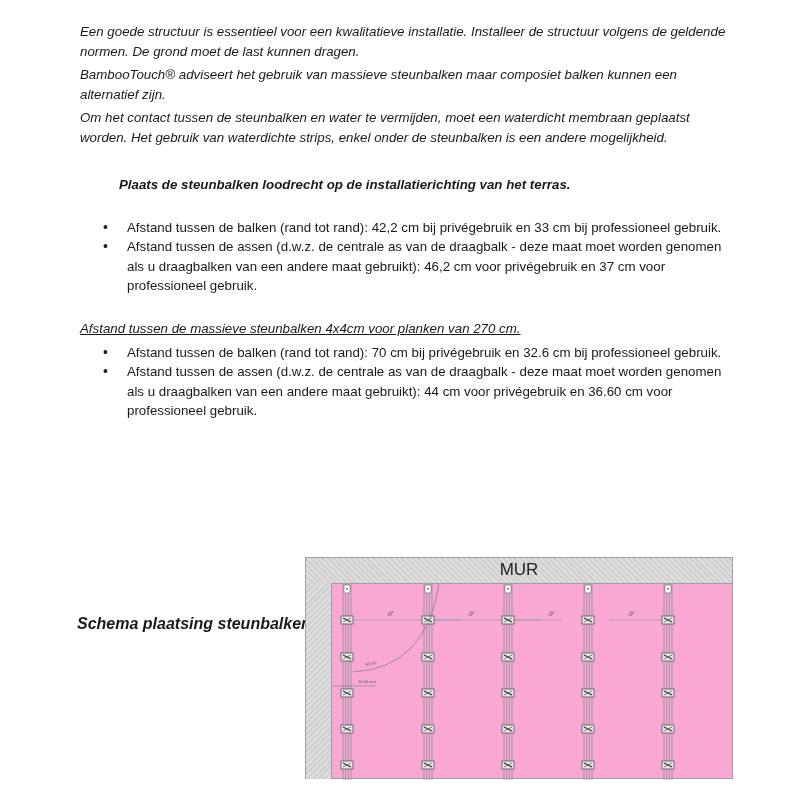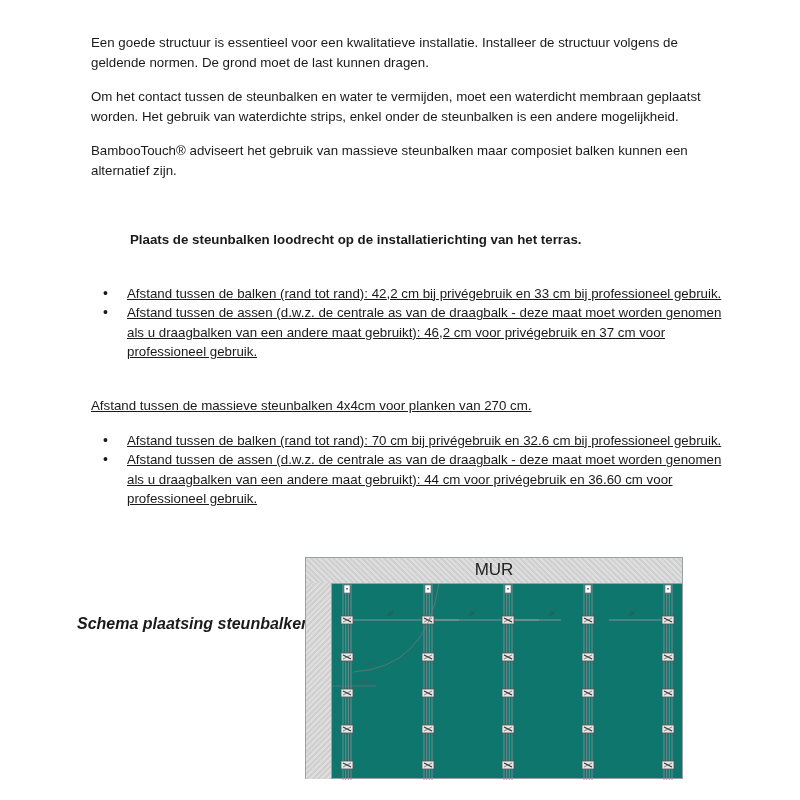--- a/index.html
+++ b/index.html
@@ -1,44 +1,44 @@
 <!DOCTYPE html>
 <html><head>
 <meta charset="utf-8">
 <style>
   html, body { margin: 0; padding: 0; background: #ffffff; }
   body { width: 800px; height: 800px; position: relative; overflow: hidden;
          font-family: "Liberation Sans", "DejaVu Sans", sans-serif; color: #1a1a1a; }
   .page { position: absolute; left: 76px; top: 18px; width: 660px; font-size: 13.3px; line-height: 19.5px; }
-  .p { margin: 15px; }
+  .p { margin: 4px; font-style: italic; }
   .bold { font-weight: bold; padding-left: 39px; }
   .u { text-decoration: underline; }
   .gap { height: 19.5px; }
-  ul { margin: 0; padding-left: 51px; list-style: none; text-decoration: underline; }
+  ul { margin: 0; padding-left: 51px; list-style: none; }
   li { position: relative; margin: 0; }
   li::before { content: "\2022"; position: absolute; left: -24px; top: 0; font-size: 14px; }
   .caption { position: absolute; left: 77px; top: 615px; font-style: italic; font-size: 16px; font-weight: bold; }
-  .diagram { position: absolute; left: 305px; top: 557px; width: 378px; height: 222px;
-             border: 1px solid #9aa0a6; box-sizing: border-box; background: #0f766e; }
+  .diagram { position: absolute; left: 305px; top: 557px; width: 428px; height: 222px;
+             border: 1px solid #9aa0a6; box-sizing: border-box; background: #f9a8d4; }
   .wall-top { position: absolute; left: 0; top: 0; width: 100%; height: 25px;
               background: repeating-linear-gradient(45deg, #cfcfcf 0 2px, #dedede 2px 4px);
               border-bottom: 1px solid #9aa0a6; }
   .wall-left { position: absolute; left: 0; top: 25px; width: 25px; height: 196px;
                background: repeating-linear-gradient(-45deg, #cfcfcf 0 2px, #dedede 2px 4px);
                border-right: 1px solid #9aa0a6; }
   .mur { position: absolute; left: 0; width: 100%; top: 2px; text-align: center; font-size: 17px; color: #222; }
   svg { position: absolute; left: 0; top: 0; }
 </style>
 </head>
 <body>
 
 <div class="page">
   <p class="p">Een goede structuur is essentieel voor een kwalitatieve installatie. Installeer de structuur volgens de geldende normen. De grond moet de last kunnen dragen.</p>
+  <p class="p">BambooTouch® adviseert het gebruik van massieve steunbalken maar composiet balken kunnen een alternatief zijn.</p>
   <p class="p">Om het contact tussen de steunbalken en water te vermijden, moet een waterdicht membraan geplaatst worden.  Het gebruik van waterdichte strips, enkel onder de steunbalken is een andere mogelijkheid.</p>
-  <p class="p">BambooTouch® adviseert het gebruik van massieve steunbalken maar composiet balken kunnen een alternatief zijn.</p>
   <div class="gap"></div>
   <p class="p bold">Plaats de steunbalken loodrecht op de installatierichting van het terras.</p>
   <div class="gap"></div>
   <ul>
     <li>Afstand tussen de balken (rand tot rand): 42,2 cm bij privégebruik en 33 cm bij professioneel gebruik.</li>
     <li>Afstand tussen de assen (d.w.z. de centrale as van de draagbalk - deze maat moet worden genomen als u draagbalken van een andere maat gebruikt): 46,2 cm voor privégebruik en 37 cm voor professioneel gebruik.</li>
   </ul>
   <div class="gap"></div>
   <p class="p u">Afstand tussen de massieve steunbalken 4x4cm voor planken van 270 cm.</p>
   <ul>

